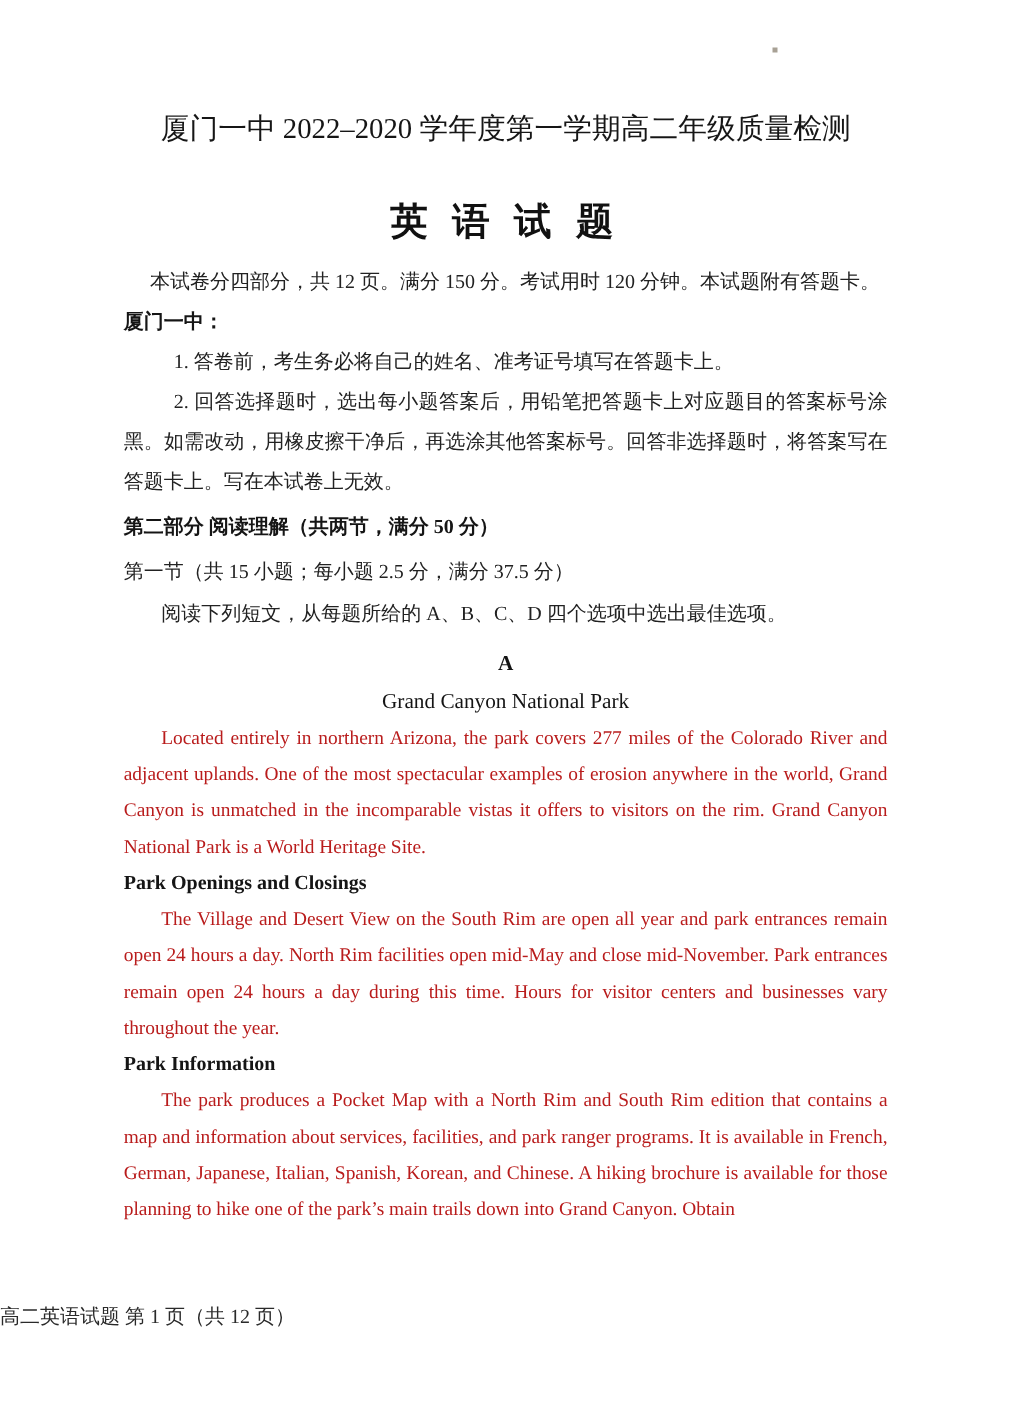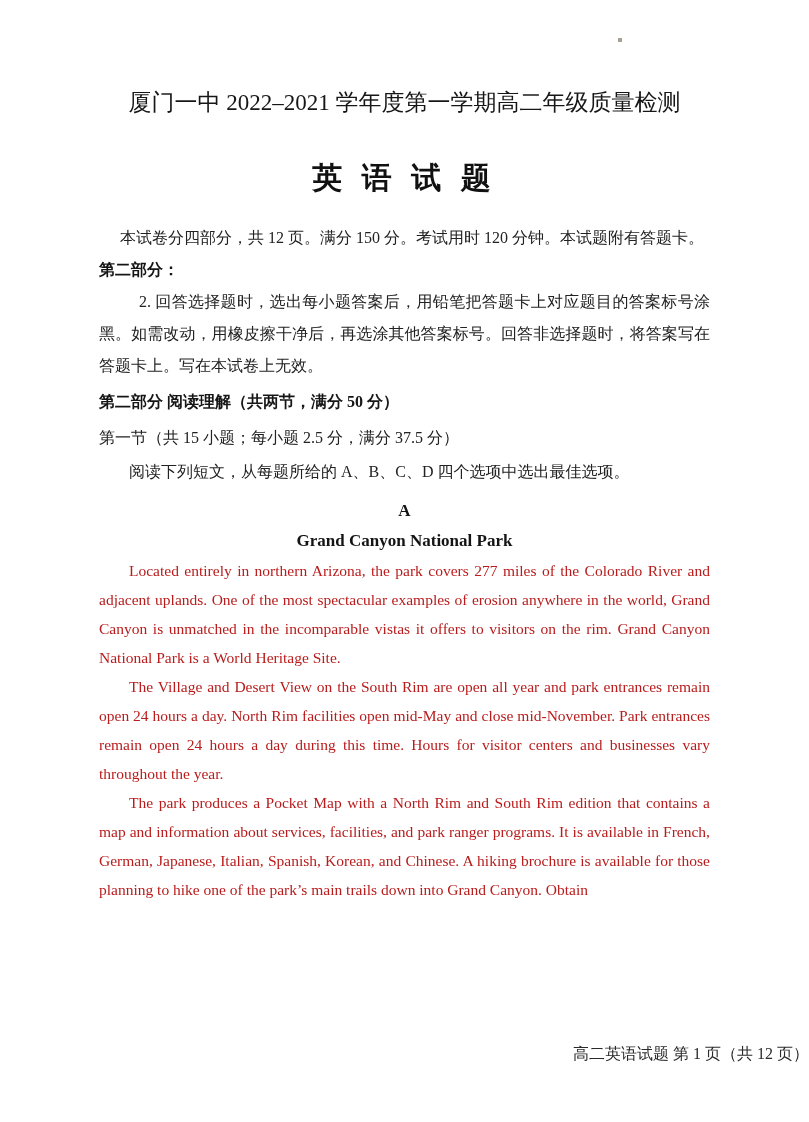--- a/index.html
+++ b/index.html
@@ -36,21 +36,21 @@
     letter-spacing: 6px;
     color: #111111;
   }
   .cn {
     font-size: 16px;
     line-height: 32px;
     text-align: justify;
     color: #222222;
   }
   .summary {
-    margin-top: 24px;
+    margin-top: 12px;
     text-indent: 21px;
   }
   .notice-heading {
     font-weight: 700;
     color: #151515;
   }
   .notice {
     text-indent: 40px;
   }
   .part-heading {
@@ -68,21 +68,21 @@
   .passage-label {
     margin-top: 8px;
     font-size: 17px;
     font-weight: 700;
     line-height: 30px;
     text-align: center;
     color: #141414;
   }
   .passage-title {
     font-size: 17px;
-    font-weight: 700;
+    font-weight: 400;
     line-height: 30px;
     text-align: center;
     color: #141414;
   }
   .en {
     font-size: 15.5px;
     line-height: 29px;
     text-align: justify;
     text-indent: 30px;
     color: #b91c1c;
@@ -91,68 +91,71 @@
     font-size: 16px;
     font-weight: 700;
     line-height: 29px;
     color: #151515;
   }
   .page-footer {
     position: absolute;
     top: 1042px;
     left: 0;
     width: 809px;
-    text-align: right;
+    text-align: left;
     font-size: 16px;
     line-height: 24px;
     color: #2a2a2a;
   }
   .artifact-dot {
     position: absolute;
     left: 618px;
     top: 38px;
     width: 4px;
     height: 4px;
     background: #a8a195;
   }
 </style>
 </head>
 <body>
 
 <div class="artifact-dot"></div>
 
 <div class="content">
 
-  <h1 class="doc-title">厦门一中 2022–2021 学年度第一学期高二年级质量检测</h1>
+  <h1 class="doc-title">厦门一中 2022–2020 学年度第一学期高二年级质量检测</h1>
 
   <h2 class="subject-title">英 语 试 题</h2>
 
   <p class="cn summary">本试卷分四部分，共 12 页。满分 150 分。考试用时 120 分钟。本试题附有答题卡。</p>
 
-  <p class="cn notice-heading">第二部分：</p>
+  <p class="cn notice-heading">厦门一中：</p>
 
+  <p class="cn notice">1. 答卷前，考生务必将自己的姓名、准考证号填写在答题卡上。</p>
 
   <p class="cn notice">2. 回答选择题时，选出每小题答案后，用铅笔把答题卡上对应题目的答案标号涂黑。如需改动，用橡皮擦干净后，再选涂其他答案标号。回答非选择题时，将答案写在答题卡上。写在本试卷上无效。</p>
 
 
   <p class="cn part-heading">第二部分 阅读理解（共两节，满分 50 分）</p>
 
   <p class="cn sub-heading">第一节（共 15 小题；每小题 2.5 分，满分 37.5 分）</p>
 
   <p class="cn instruction">阅读下列短文，从每题所给的 A、B、C、D 四个选项中选出最佳选项。</p>
 
   <div>
     <p class="passage-label">A</p>
 
     <p class="passage-title">Grand Canyon National Park</p>
 
     <p class="en">Located entirely in northern Arizona, the park covers 277 miles of the Colorado River and adjacent uplands. One of the most spectacular examples of erosion anywhere in the world, Grand Canyon is unmatched in the incomparable vistas it offers to visitors on the rim. Grand Canyon National Park is a World Heritage Site.</p>
 
+    <p class="en-heading">Park Openings and Closings</p>
 
     <p class="en">The Village and Desert View on the South Rim are open all year and park entrances remain open 24 hours a day. North Rim facilities open mid-May and close mid-November. Park entrances remain open 24 hours a day during this time. Hours for visitor centers and businesses vary throughout the year.</p>
 
+    <p class="en-heading">Park Information</p>
 
     <p class="en">The park produces a Pocket Map with a North Rim and South Rim edition that contains a map and information about services, facilities, and park ranger programs. It is available in French, German, Japanese, Italian, Spanish, Korean, and Chinese. A hiking brochure is available for those planning to hike one of the park’s main trails down into Grand Canyon. Obtain</p>
   </div>
 
 </div>
 
 <div class="page-footer">高二英语试题 第 1 页（共 12 页）</div>
 
 </body></html>

